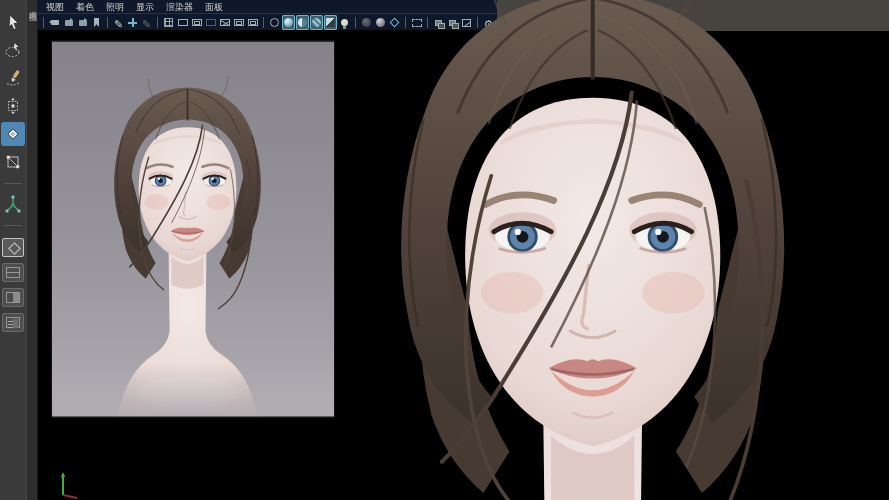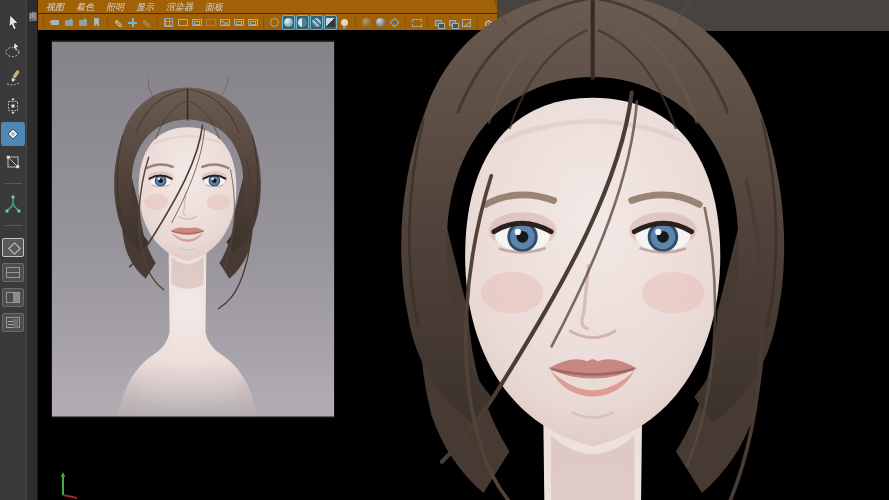--- a/index.html
+++ b/index.html
@@ -29,21 +29,21 @@
      background:repeating-linear-gradient(0deg,#aaa 0 1px,transparent 1px 3px);}
   .lp-list::after{content:"";position:absolute;right:1px;top:1px;width:5px;height:9px;background:#6f6f6f;}
 
   
   .sidestrip{position:absolute;left:26px;top:0;width:12px;height:500px;background:#2d2d2d;
              border-left:1px solid #474747;border-right:1px solid #1a1a1a;z-index:6;box-sizing:border-box;}
   .vtext{display:block;writing-mode:vertical-rl;text-orientation:upright;font-size:8px;line-height:10px;
          color:#9b9b9b;margin:4px auto 0;letter-spacing:1px;}
 
   
-  .topchrome{position:absolute;left:38px;top:0;width:700px;height:30px;background:#a16207;z-index:1;font-style:italic;}
+  .topchrome{position:absolute;left:38px;top:0;width:700px;height:30px;background:#0f172a;z-index:1;}
   .menubar{height:12px;display:flex;align-items:center;padding:1px 2px 0;border-bottom:1px solid #323130;}
   .menu-item{font-size:9px;line-height:10px;color:#d4d4d4;padding:0 6px;white-space:nowrap;}
   .iconbar{height:17px;display:flex;align-items:center;padding:0 2px;gap:1px;}
   .ti{width:13px;height:15px;display:flex;align-items:center;justify-content:center;
       position:relative;border-radius:2px;flex:0 0 auto;}
   .ti.active{background:#3a5f6e;box-shadow:inset 0 0 0 1px #6fb3c9;}
   .ti.sep{width:1px;height:11px;background:#5a5a5a;margin:0 3px;border-radius:0;}
   .ti .s{display:block;position:relative;}
   .dim{opacity:.45;}
   .cam .s{width:8px;height:5px;background:#a7b6ba;border-radius:1px;}

